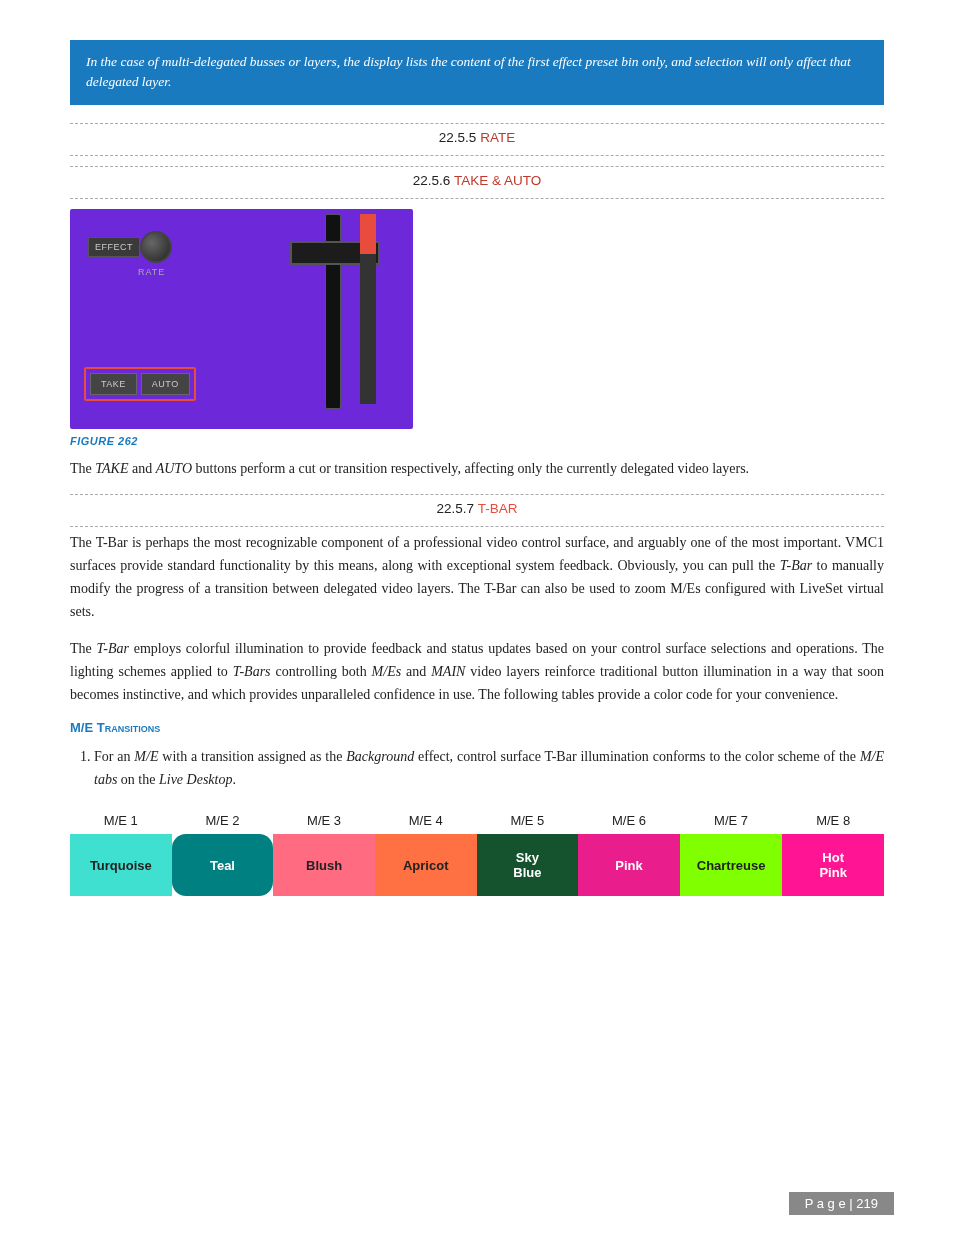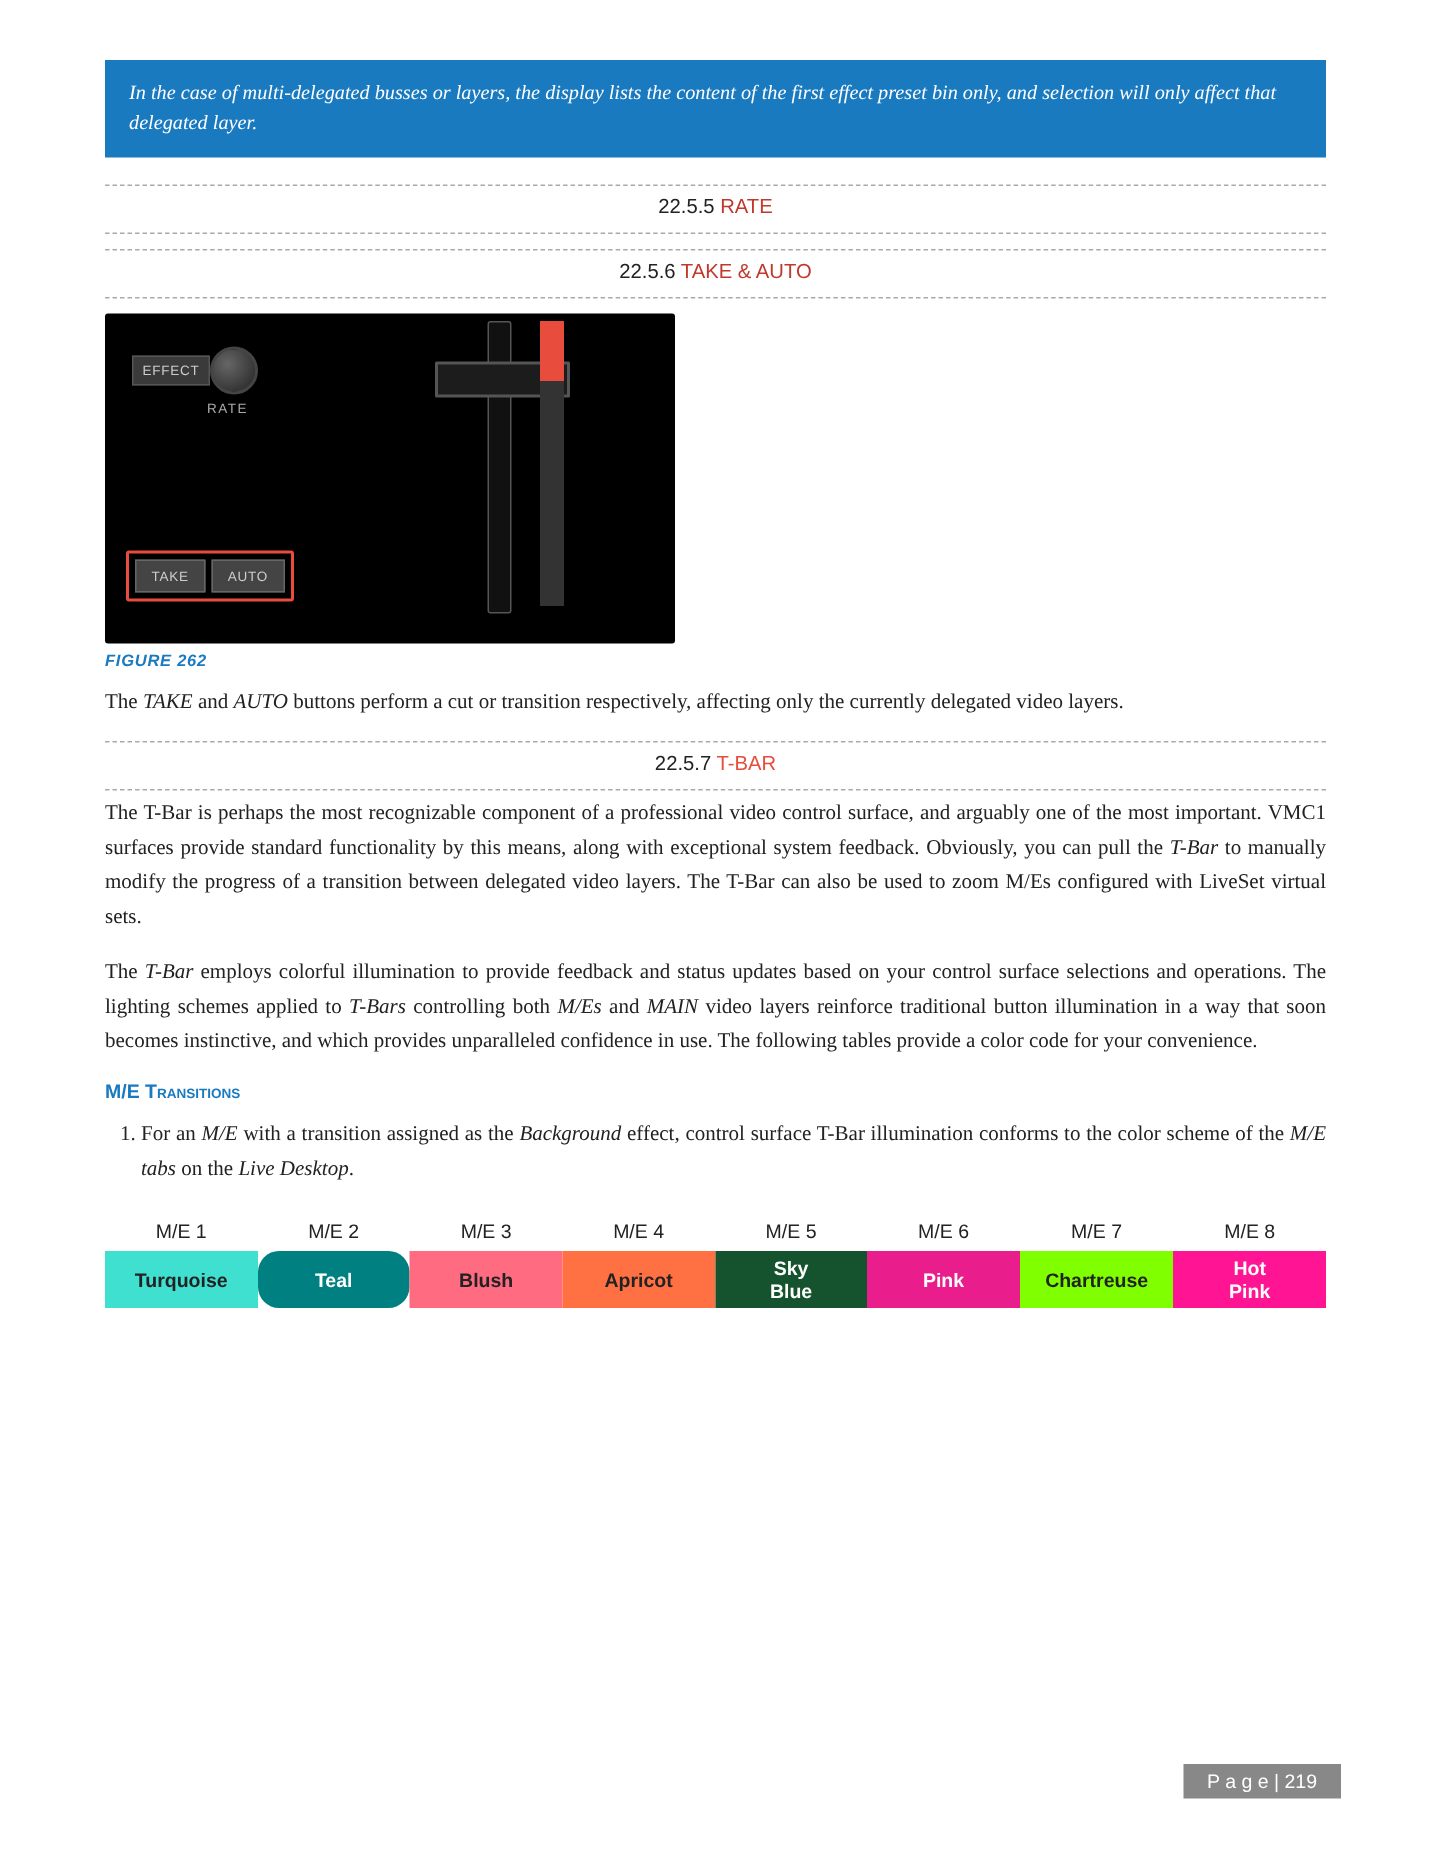--- a/index.html
+++ b/index.html
@@ -44,23 +44,23 @@
       margin-bottom: 14px;
       text-align: justify;
     }
     .body-text em {
       font-style: italic;
     }
     .figure-container {
       margin: 10px 0 8px 0;
     }
     .figure-img {
-      width: 380px;
+      width: 343px;
       height: 220px;
-      background: #000000;
+      background: #6d28d9;
       position: relative;
       border-radius: 2px;
       overflow: hidden;
     }
     
     .hw-effect-btn {
       position: absolute;
       top: 28px;
       left: 18px;
       background: #3a3a3a;
@@ -165,37 +165,37 @@
     .color-table th {
       text-align: center;
       font-family: Arial, sans-serif;
       font-size: 13px;
       font-weight: normal;
       padding: 6px 8px;
       color: #222;
     }
     .color-table td {
       text-align: center;
-      padding: 4px 6px;
+      padding: 16px 6px;
       font-size: 13px;
       font-family: Arial, sans-serif;
       font-weight: 600;
       min-width: 80px;
     }
     .td-turquoise { background: #40e0d0; color: #222; }
     .td-teal      { background: #008080; color: #fff; border-radius: 14px; }
     .td-blush     { background: #ff6b81; color: #222; }
     .td-apricot   { background: #ff7043; color: #222; }
     .td-skyblue   { background: #14532d; color: #fff; }
     .td-pink      { background: #e91e8c; color: #fff; }
     .td-chartreuse{ background: #7fff00; color: #222; }
     .td-hotpink   { background: #ff1493; color: #fff; }
     .page-footer {
       position: absolute;
-      bottom: 36px;
+      bottom: 20px;
       right: 60px;
       background: #888;
       color: #fff;
       font-size: 13px;
       font-family: Arial, sans-serif;
       padding: 4px 16px;
     }
   </style>
 </head>
 <body>

